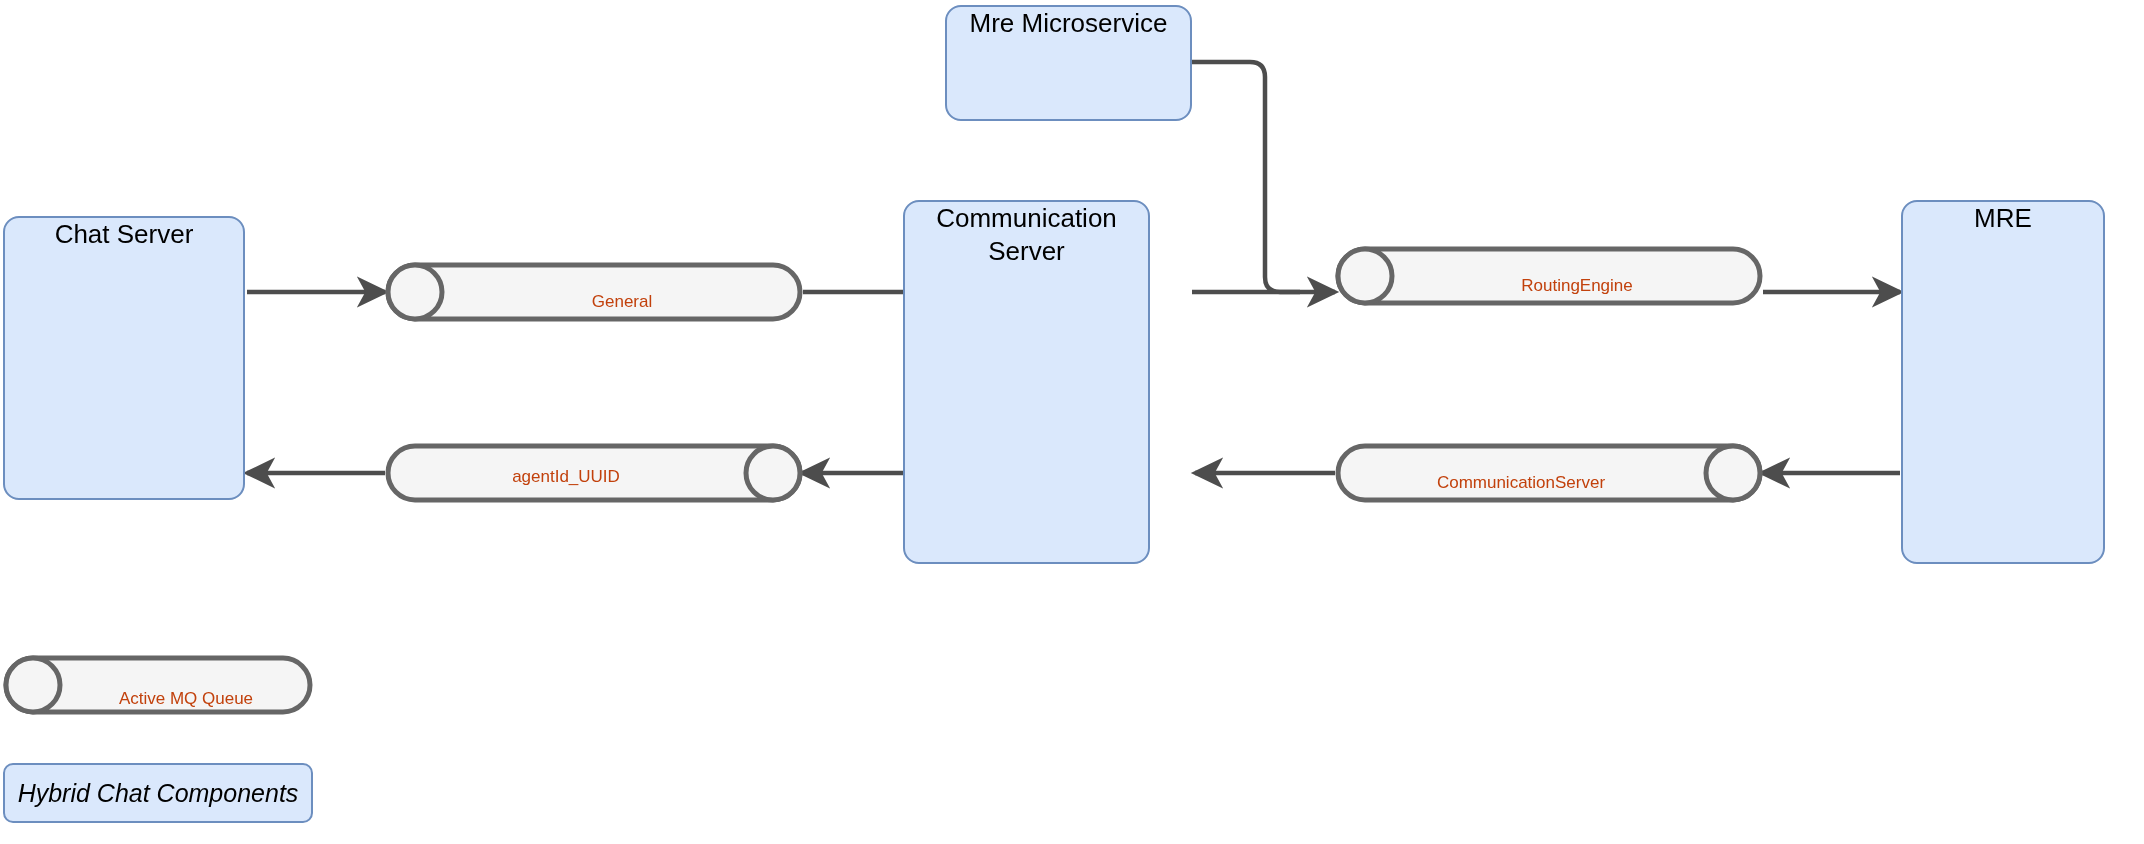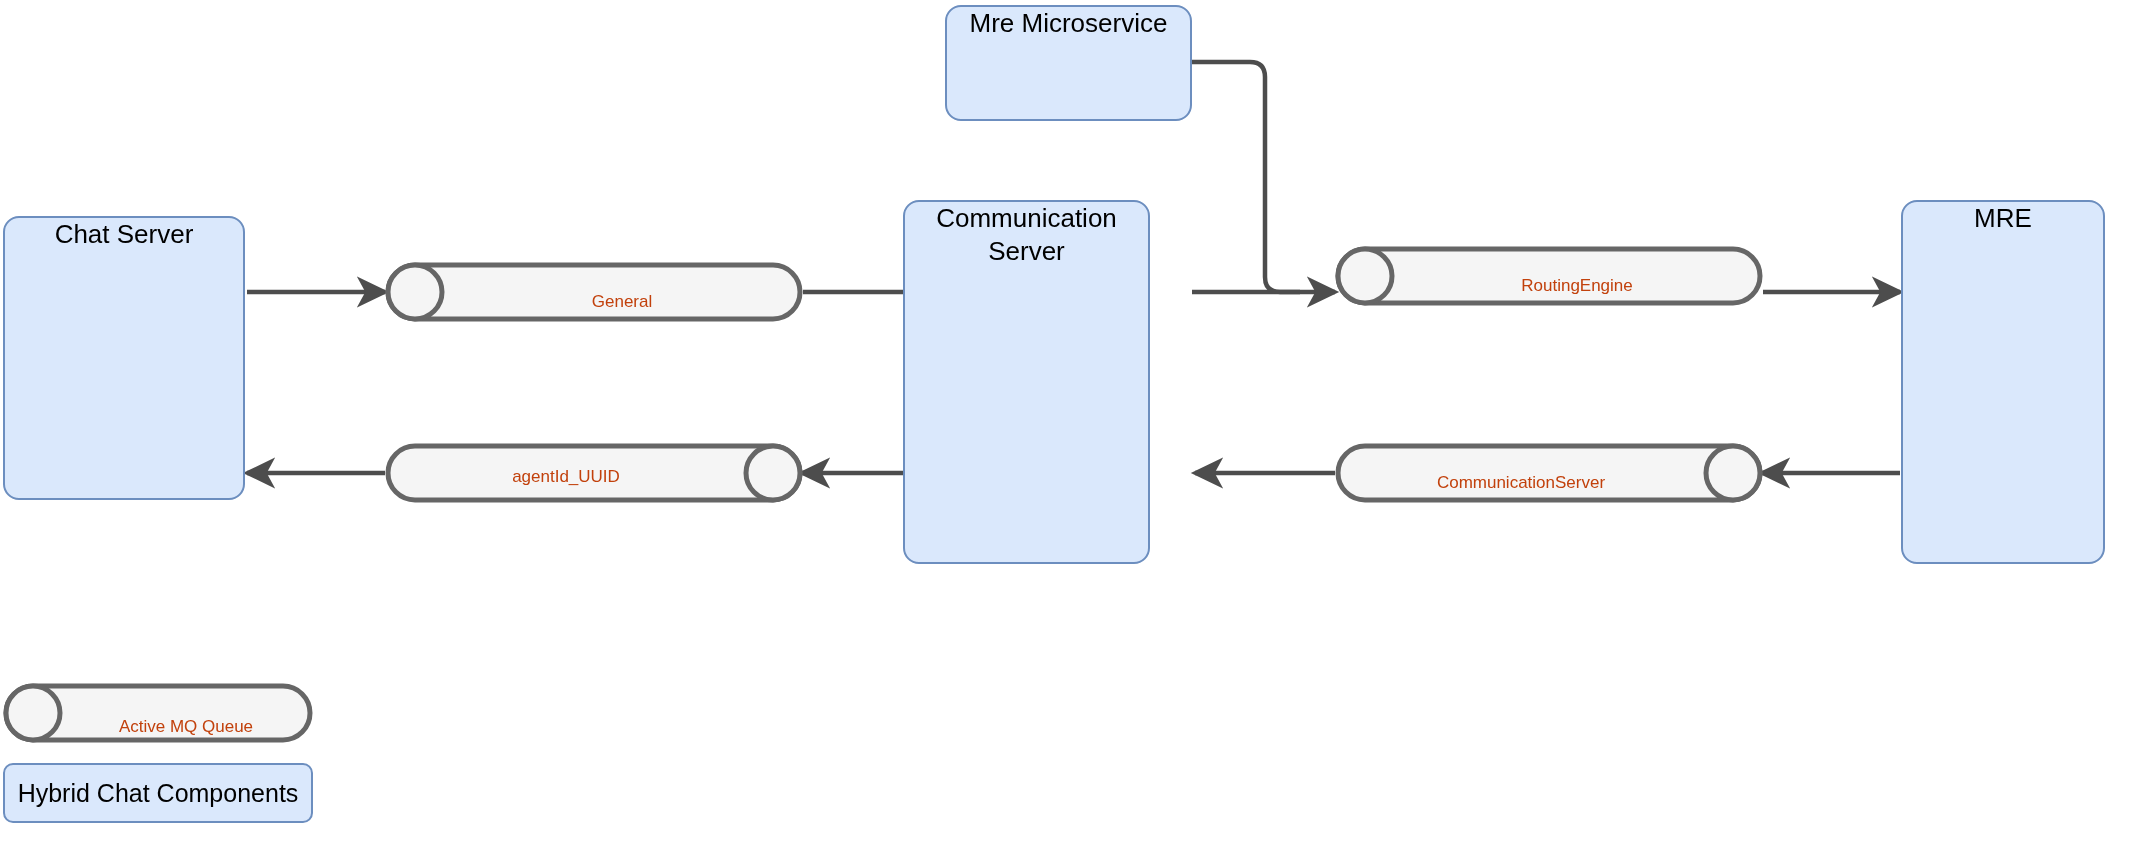--- a/index.html
+++ b/index.html
@@ -160,25 +160,25 @@
   </div>
 
   <div class="queue cap-right" style="left:1335px; top:443px; width:428px; height:60px;">
     <svg width="428" height="60" viewBox="0 0 428 60" xmlns="http://www.w3.org/2000/svg">
       <path d="M 398 3 L 30 3 A 27 27 0 0 0 30 57 L 398 57 A 27 27 0 0 0 398 3 Z" fill="#f5f5f5" stroke="#666666" stroke-width="5"></path>
       <ellipse cx="398" cy="30" rx="27" ry="27" fill="#f5f5f5" stroke="#666666" stroke-width="5"></ellipse>
     </svg>
     <div class="queue-label">CommunicationServer</div>
   </div>
 
-  <div class="queue cap-left" style="left:3px; top:683px; width:310px; height:68px;">
+  <div class="queue cap-left" style="left:3px; top:655px; width:310px; height:68px;">
     <svg width="310" height="60" viewBox="0 0 310 60" xmlns="http://www.w3.org/2000/svg">
       <path d="M 30 3 L 280 3 A 27 27 0 0 1 280 57 L 30 57 A 27 27 0 0 1 30 3 Z" fill="#f5f5f5" stroke="#666666" stroke-width="5"></path>
       <ellipse cx="30" cy="30" rx="27" ry="27" fill="#f5f5f5" stroke="#666666" stroke-width="5"></ellipse>
     </svg>
     <div class="queue-label">Active MQ Queue</div>
   </div>
 
-  <div class="legend-box" style="left:3px; top:763px; width:310px; height:60px;">
+  <div class="legend-box" style="left:3px; top:763px; width:310px; height:60px;font-style:italic;">
     <span>Hybrid Chat Components</span>
   </div>
 
 </div>
 
 </body></html>

